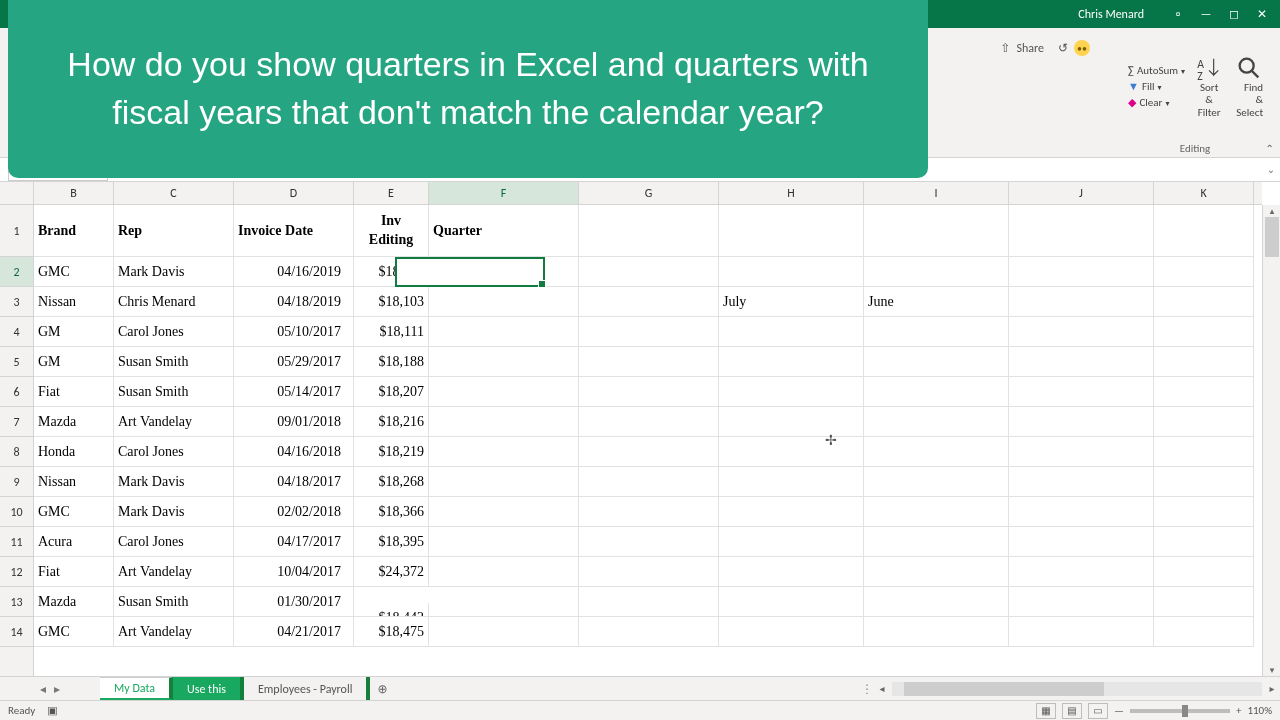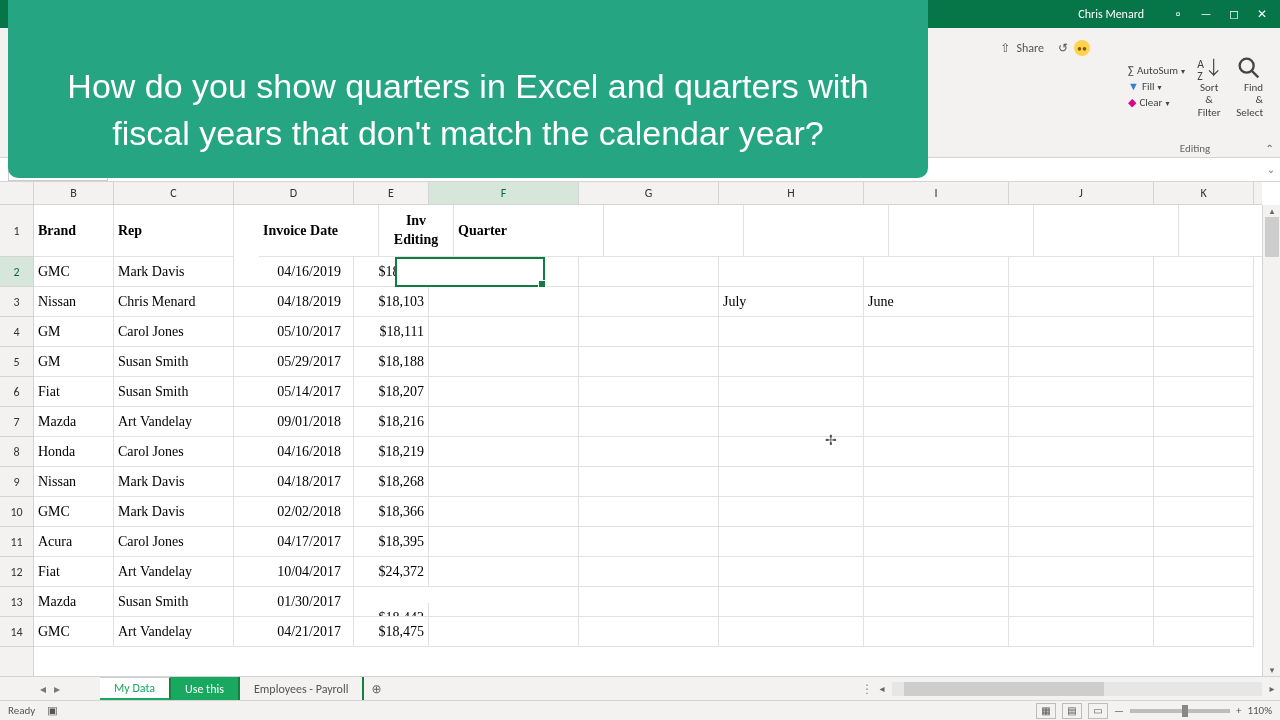--- a/index.html
+++ b/index.html
@@ -53,39 +53,39 @@
 .selected-cell::after { content: ''; position: absolute; right: -3px; bottom: -3px; width: 6px; height: 6px; background: #107c41; border: 1px solid #fff; }
 
 
 .vscroll { position: absolute; top: 23px; right: 0; width: 18px; bottom: 0; background: #f3f2f1; border-left: 1px solid #d4d4d4; }
 .vscroll .thumb { position: absolute; top: 12px; left: 2px; width: 14px; height: 40px; background: #cdcdcd; }
 .vscroll .arrow { position: absolute; left: 0; width: 18px; height: 12px; text-align: center; font-size: 9px; color: #666; line-height: 12px; }
 
 
 .sheet-bar { height: 24px; background: #f3f2f1; border-top: 1px solid #d4d4d4; display: flex; align-items: stretch; font-size: 12px; }
 .tab-nav { width: 100px; display: flex; align-items: center; justify-content: center; gap: 8px; color: #777; }
-.tab { padding: 0 14px; border-right: 2px solid #15803d; display: flex; align-items: center; color: #222; cursor: default; background: #fff; border-top: 1px solid #ccc; }
+.tab { padding: 0 14px; border-right: 4px solid #15803d; display: flex; align-items: center; color: #222; cursor: default; background: #fff; border-top: 1px solid #ccc; }
 .tab.green-sel { background: #18a85f; color: #fff; border-top: none; }
 .tab.first { border-bottom: 2px solid #18a85f; color: #18a85f; font-weight: 500; background: #fff; border-top: 1px solid #ccc; }
 .tab.plain { background: #f3f2f1; color: #555; border-top: none; }
 .add-sheet { width: 24px; display: flex; align-items: center; justify-content: center; color: #666; }
 .hscroll { margin-left: auto; width: 420px; display: flex; align-items: center; gap: 0; }
 .hscroll .track { flex: 1; height: 14px; background: #e6e6e6; position: relative; margin: 0 2px; }
 .hscroll .thumb2 { position: absolute; left: 12px; width: 200px; top: 0; bottom: 0; background: #cdcdcd; }
 .hscroll .arrow2 { width: 16px; height: 16px; text-align: center; font-size: 10px; color: #666; line-height: 16px; }
 
 
 .status-bar { height: 20px; background: #f3f2f1; border-top: 1px solid #d4d4d4; display: flex; align-items: center; font-size: 11px; color: #555; padding: 0 8px; }
 .status-bar .right { margin-left: auto; display: flex; align-items: center; gap: 6px; }
 .view-btn { width: 20px; height: 16px; border: 1px solid #bdbdbd; display: flex; align-items: center; justify-content: center; font-size: 10px; }
 .zoom-track { width: 100px; height: 4px; background: #bdbdbd; position: relative; }
 .zoom-thumb { position: absolute; left: 52px; top: -4px; width: 6px; height: 12px; background: #888; }
 
 
-.banner { position: absolute; top: 0; left: 8px; width: 920px; height: 178px; background: #25a582; border-radius: 0 0 10px 10px; padding: 20px 26px; color: #fff; font-size: 34px; line-height: 1.4; text-align: center; font-family: "Segoe UI", sans-serif; display: flex; align-items: flex-end; justify-content: center; }
+.banner { position: absolute; top: 0; left: 8px; width: 920px; height: 178px; background: #25a582; border-radius: 0 0 10px 10px; padding: 20px 26px; color: #fff; font-size: 34px; line-height: 1.4; text-align: center; font-family: "Segoe UI", sans-serif; display: flex; align-items: center; justify-content: center; }
 
 
 .cursor-plus { position: absolute; font-size: 14px; color: #555; pointer-events: none; }
 
 
 .smiley { width: 16px; height: 16px; border-radius: 50%; background: #ffd24f; display: inline-flex; align-items: center; justify-content: center; font-size: 10px; color: #7a5b00; }
 </style>
 </head>
 <body>
 
@@ -183,21 +183,21 @@
       <div class="row-h">10</div>
       <div class="row-h">11</div>
       <div class="row-h">12</div>
       <div class="row-h">13</div>
       <div class="row-h">14</div>
     </div>
   <div class="cells" id="cells">
       <div class="row header-row">
         <div class="cell " style="width: 80px;">Brand</div>
         <div class="cell " style="width: 120px;">Rep</div>
-        <div class="cell " style="width: 120px; text-align: center; margin-left: 25px;">Invoice Date</div>
+        <div class="cell " style="width: 120px; text-align: center;">Invoice Date</div>
         <div class="cell two-line" style="width: 75px;">
           <span>Inv</span>
           <span>Editing</span>
         </div>
         <div class="cell " style="width: 150px; line-height: 70px;">Quarter</div>
         <div class="cell " style="width: 140px;"></div>
         <div class="cell " style="width: 145px;"></div>
         <div class="cell " style="width: 145px;"></div>
         <div class="cell " style="width: 145px;"></div>
         <div class="cell " style="width: 100px;"></div>

